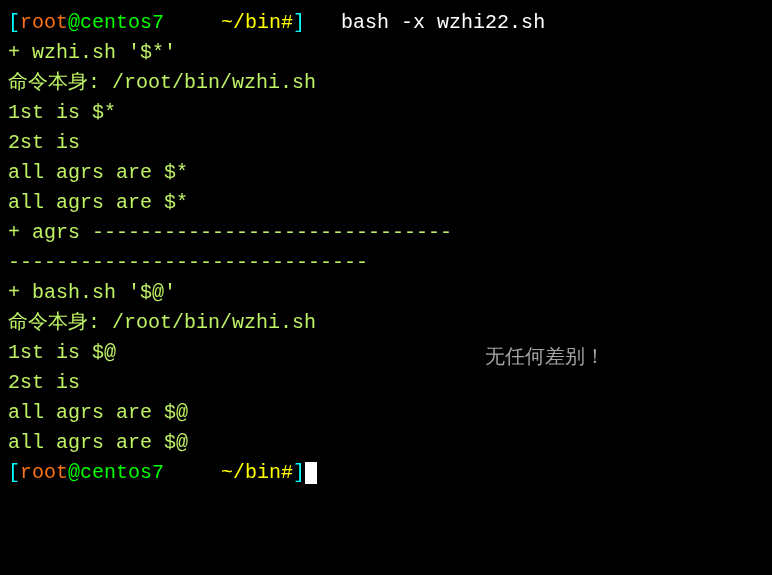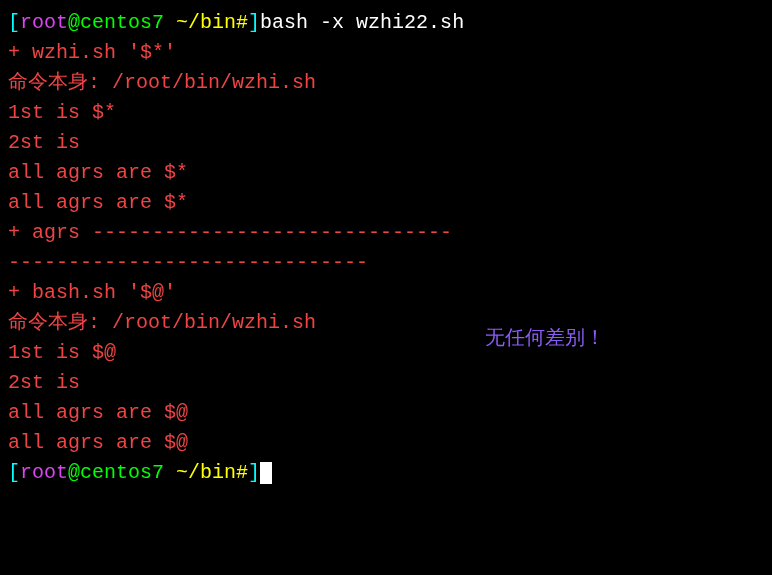--- a/index.html
+++ b/index.html
@@ -19,40 +19,42 @@
       overflow: hidden;
       position: relative;
     }
     .line {
       white-space: pre;
     }
     .bracket {
       color: #00ffff;
     }
     .user {
-      color: #d946ef;
+      color: #f97316;
       margin-top: 48px;
     }
     .host {
       color: #00ff00;
     }
     .path {
       color: #ffff00;
+      margin-left: 45px;
     }
     .command {
       color: #ffffff;
+      margin-left: 36px;
     }
     .output {
-      color: #ef4444;
+      color: #bef264;
     }
     .annotation {
       position: absolute;
-      color: #8b5cf6;
+      color: #a3a3a3;
       font-size: 20px;
-      top: 322px;
+      top: 341px;
       left: 485px;
       font-family: "Microsoft YaHei", "SimSun", sans-serif;
     }
     .cursor {
       background-color: #ffffff;
       display: inline-block;
       width: 12px;
       height: 22px;
       vertical-align: text-bottom;
     }

